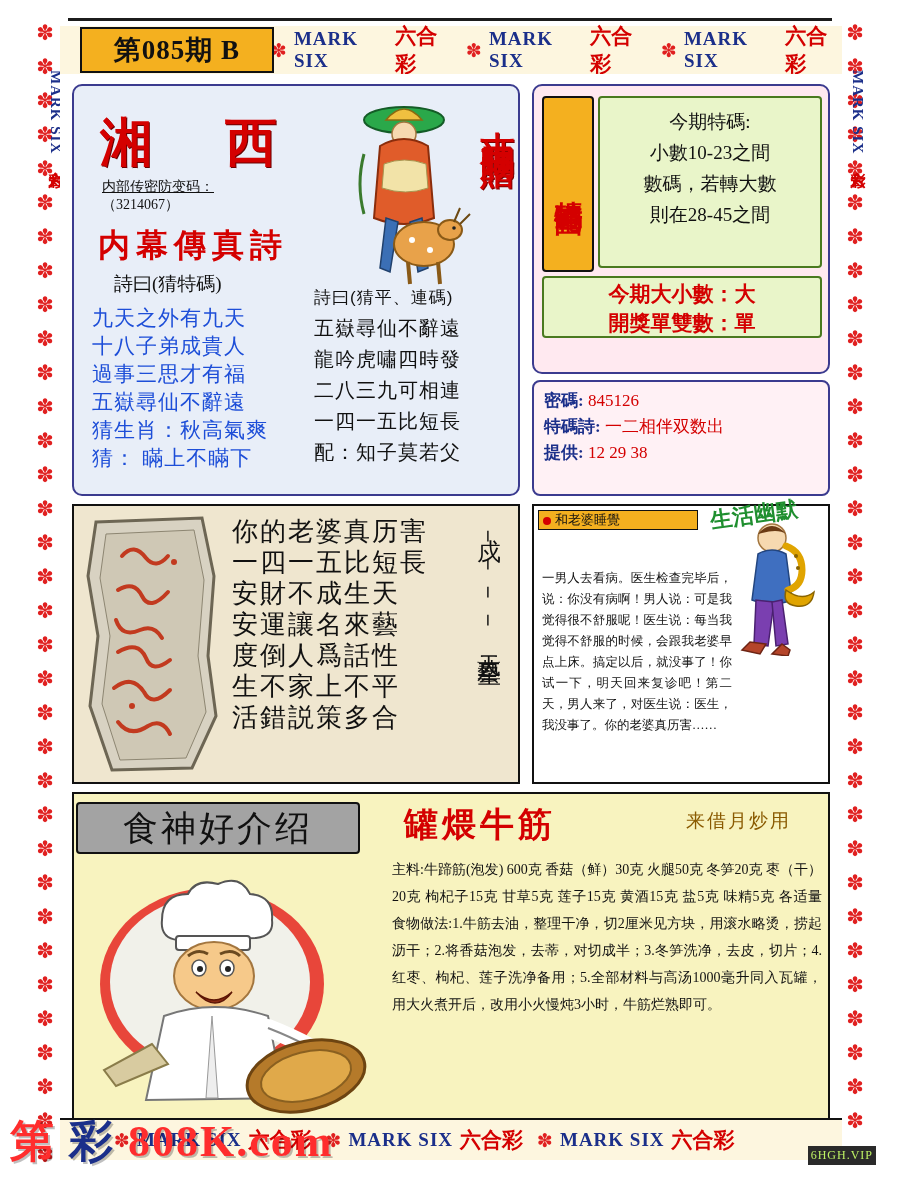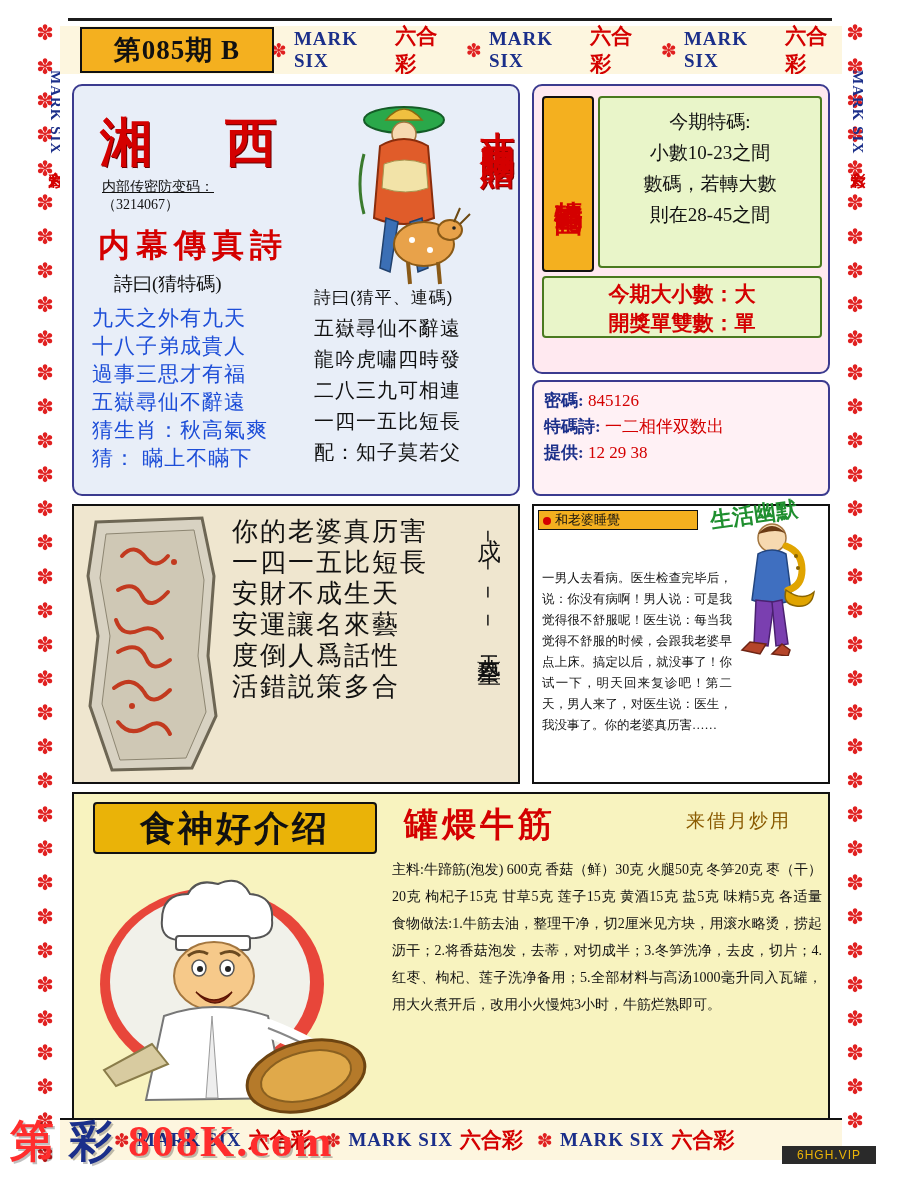--- a/index.html
+++ b/index.html
@@ -204,23 +204,23 @@
   .sax-man{
     position:absolute;left:196px;top:10px;width:100px;height:140px;
   }
   
   .food-card{
     left:12px;top:718px;width:758px;height:330px;
     background:#f8f3bf;
     border:2px solid #111;
   }
   .food-title{
-    position:absolute;left:19px;top:8px;width:280px;height:48px;
-    background:#eab308;border:2px solid #111;border-radius:4px;
-    font-family:"Liberation Serif",serif;font-weight:bold;font-size:35px;color:#111;
+    position:absolute;left:2px;top:8px;width:280px;height:48px;
+    background:#a3a3a3;border:2px solid #111;border-radius:4px;
+    font-family:"Liberation Serif",serif;font-weight:normal;font-size:35px;color:#111;
     display:flex;align-items:center;justify-content:center;letter-spacing:3px;
   }
   .dish-name{
     position:absolute;left:330px;top:8px;
     font-family:"Liberation Serif",serif;font-weight:bold;font-size:34px;color:#d40000;
     letter-spacing:4px;
   }
   .dish-sub{
     position:absolute;left:612px;top:14px;
     font-family:"Liberation Serif",serif;font-size:19px;color:#8a5a00;letter-spacing:2px;
@@ -241,22 +241,22 @@
   }
   .watermark{
     position:absolute;left:10px;top:1112px;
     font-family:"Liberation Serif",serif;font-weight:bold;font-size:44px;
     color:#ff2d2d;letter-spacing:2px;
     text-shadow:2px 2px 0 rgba(0,0,0,.25);
   }
   .wm-dark{color:#1b2f8a;}
   .corner-tag{
     position:absolute;right:24px;top:1146px;
-    background:#2a2a2a;color:#eab308;font-size:12px;padding:2px 15px;
-    font-family:Liberation Sans, sans-serif;letter-spacing:1px;
+    background:#2a2a2a;color:#bef264;font-size:12px;padding:2px 3px;
+    font-family:Liberation Serif, serif;letter-spacing:1px;
   }
 </style>
 </head>
 <body>
 
 <div class="page">
 
   <div class="border-frame"></div>
 
   <div class="flower-col" style="left:22px;" id="leftrail">
@@ -453,20 +453,21 @@
         </g>
         <circle cx="92" cy="46" r="3" fill="#c23a1f"></circle>
         <circle cx="50" cy="190" r="3" fill="#c23a1f"></circle>
       </svg>
       <div class="stone-poem">
         <div>你的老婆真历害</div>
         <div>一四一五比短長</div>
         <div>安財不成生天</div>
         <div>安運讓名來藝</div>
         <div>度倒人爲話性</div>
+        <div>生不家上不平</div>
         <div>活錯説策多合</div>
       </div>
       <div class="stone-side">戍－－－－天藝星</div>
     </div>
 
     <div class="card joke-card">
       <div class="joke-title">和老婆睡覺</div>
       <div class="joke-stamp">生活幽默</div>
       <svg class="sax-man" viewBox="0 0 100 140">
         <circle cx="42" cy="22" r="14" fill="#f6d9b0" stroke="#a3763f" stroke-width="1.5"></circle>

